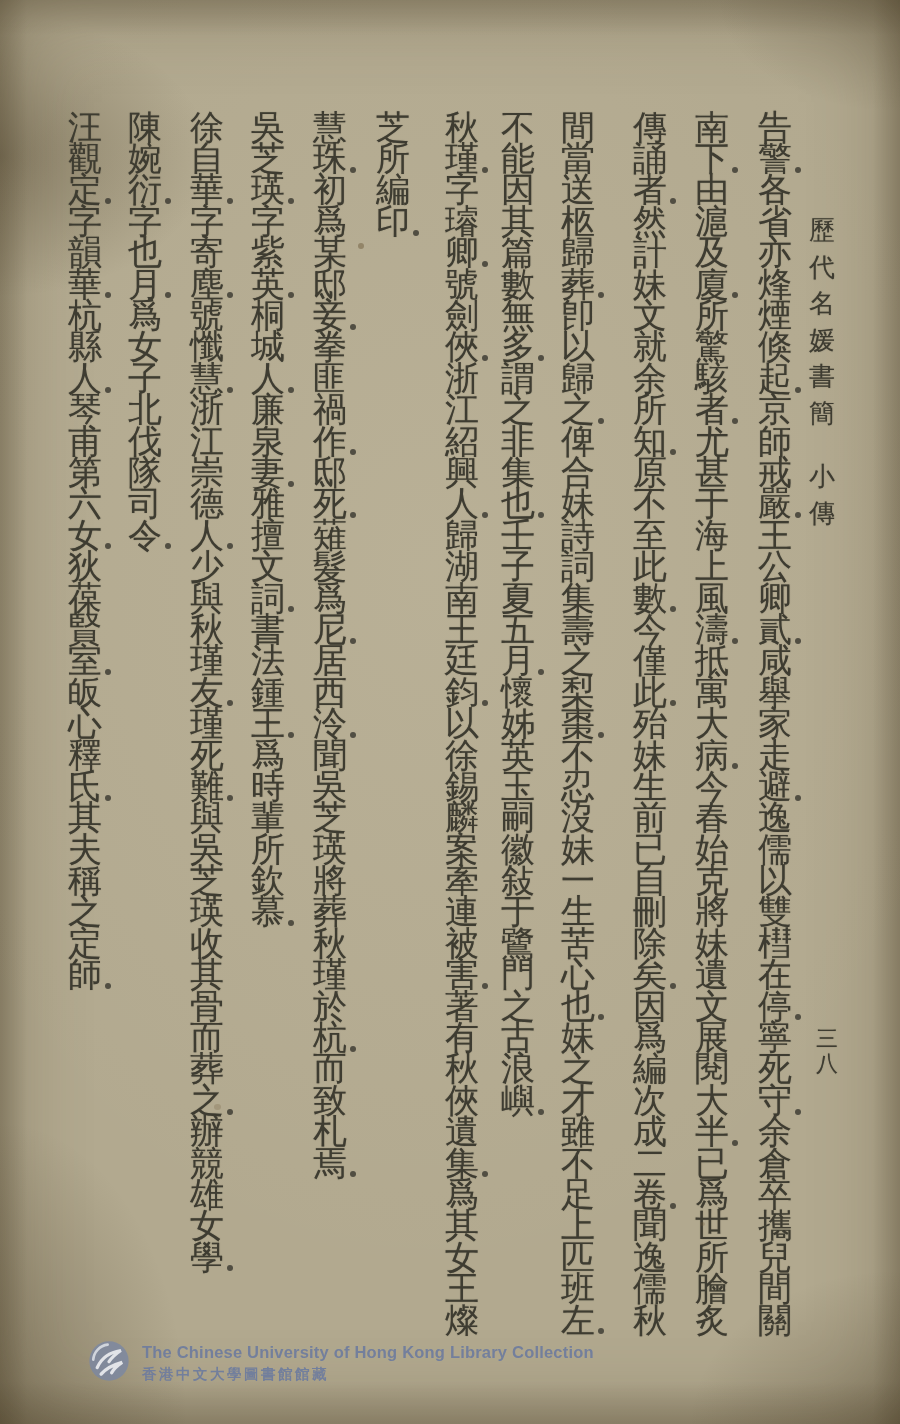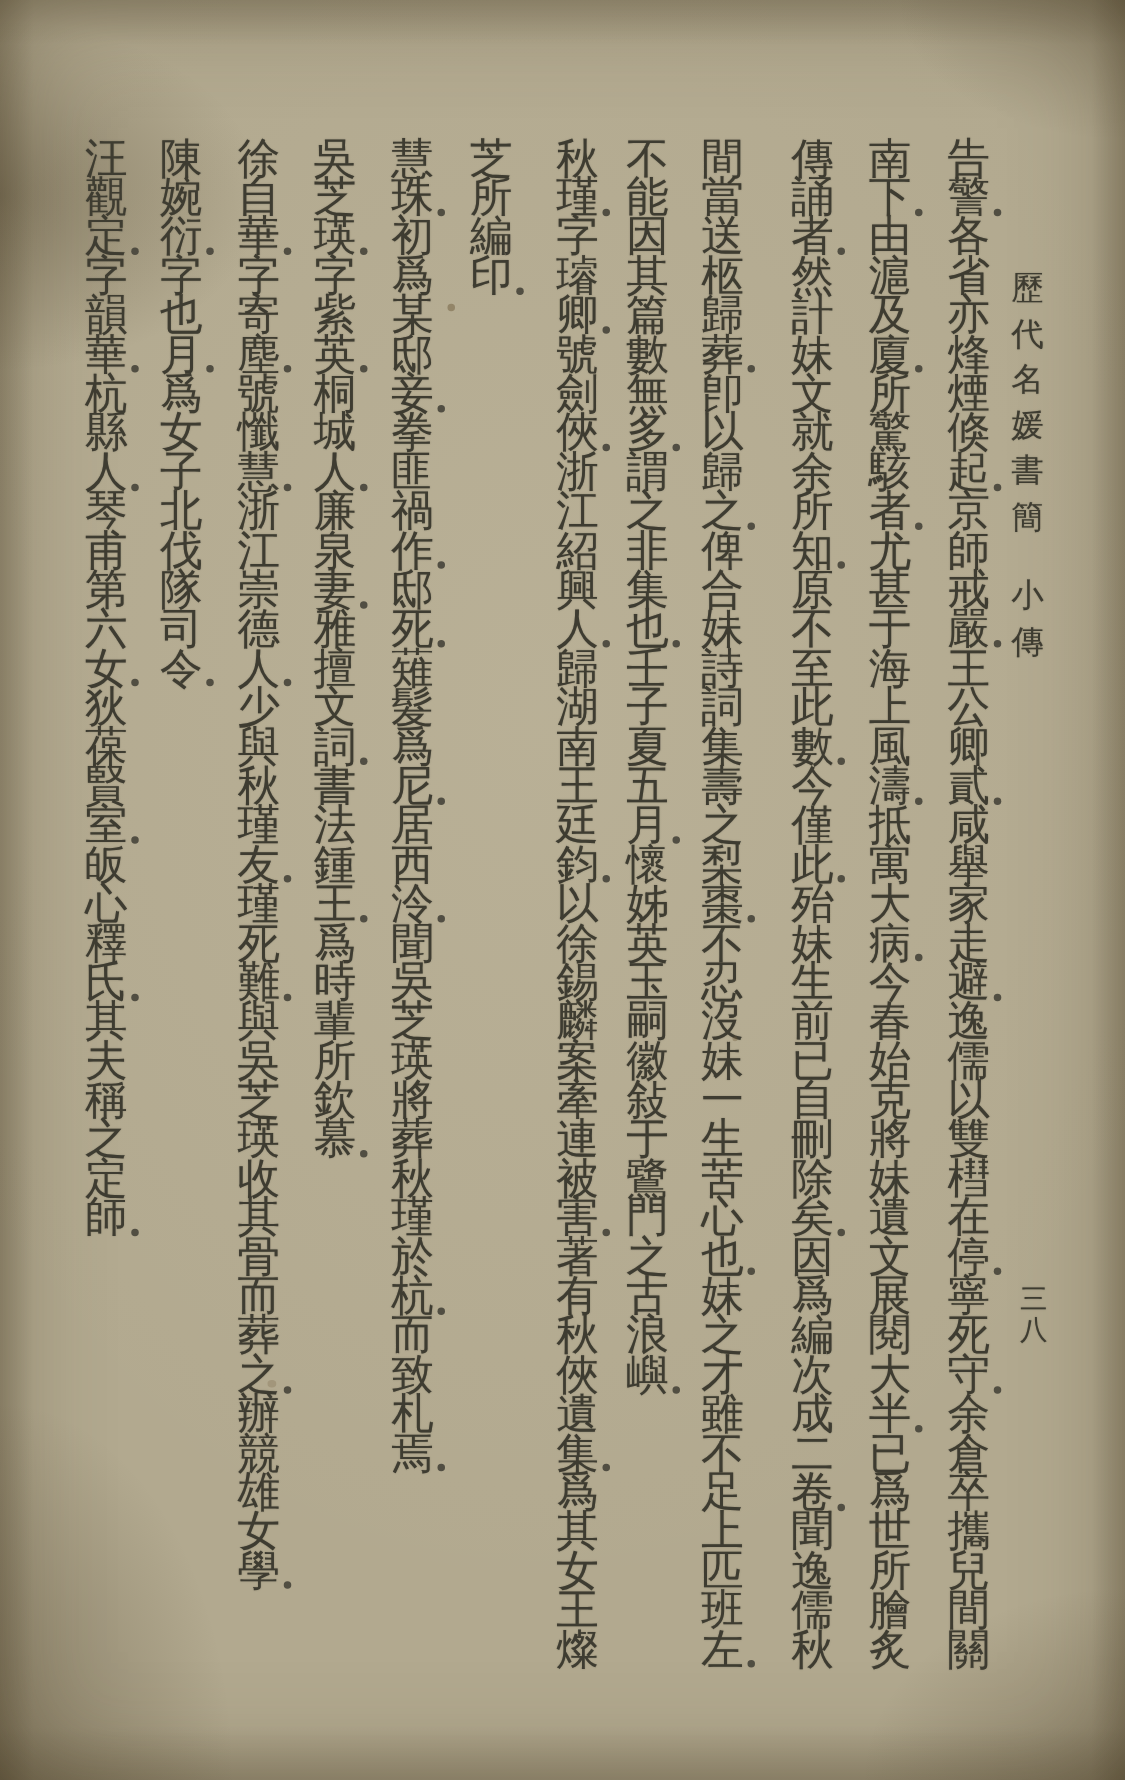--- a/index.html
+++ b/index.html
@@ -459,14 +459,28 @@
         <div class="ch" style="height: 25px;">三</div>
         <div class="ch" style="height: 25px;">八</div>
       </div>
     </div>
 
   <div class="speck" style="left:358px;top:243px;width:6px;height:6px;opacity:.5;"></div>
   <div class="speck" style="left:586px;top:829px;width:4px;height:4px;opacity:.35;"></div>
   <div class="speck" style="left:700px;top:1222px;width:5px;height:4px;opacity:.3;"></div>
   <div class="speck" style="left:214px;top:1104px;width:7px;height:6px;opacity:.25;"></div>
 
+  <div class="watermark">
+    <span>
+      <svg width="42" height="42" viewBox="0 0 64 64">
+        <circle cx="32" cy="32" r="30" fill="#7b87a3" opacity="0.88"></circle>
+        <path d="M8 30 A 25 25 0 0 1 30 7" fill="none" stroke="#dfe3ec" stroke-width="4" stroke-linecap="round" opacity="0.9"></path>
+        <path d="M14 42 Q 24 20 50 16 Q 38 24 32 33" fill="none" stroke="#e8ebf2" stroke-width="5" stroke-linecap="round"></path>
+        <path d="M20 52 Q 30 40 52 34 Q 40 42 36 50" fill="none" stroke="#e8ebf2" stroke-width="5" stroke-linecap="round"></path>
+      </svg>
+    </span>
+    <div class="wm-text" style="color: rgb(110, 124, 158);">
+      <div class="wm-line1">The Chinese University of Hong Kong Library Collection</div>
+      <div class="wm-line2">香港中文大學圖書館館藏</div>
+    </div>
+  </div>
 
 </div>
 
 </body></html>

